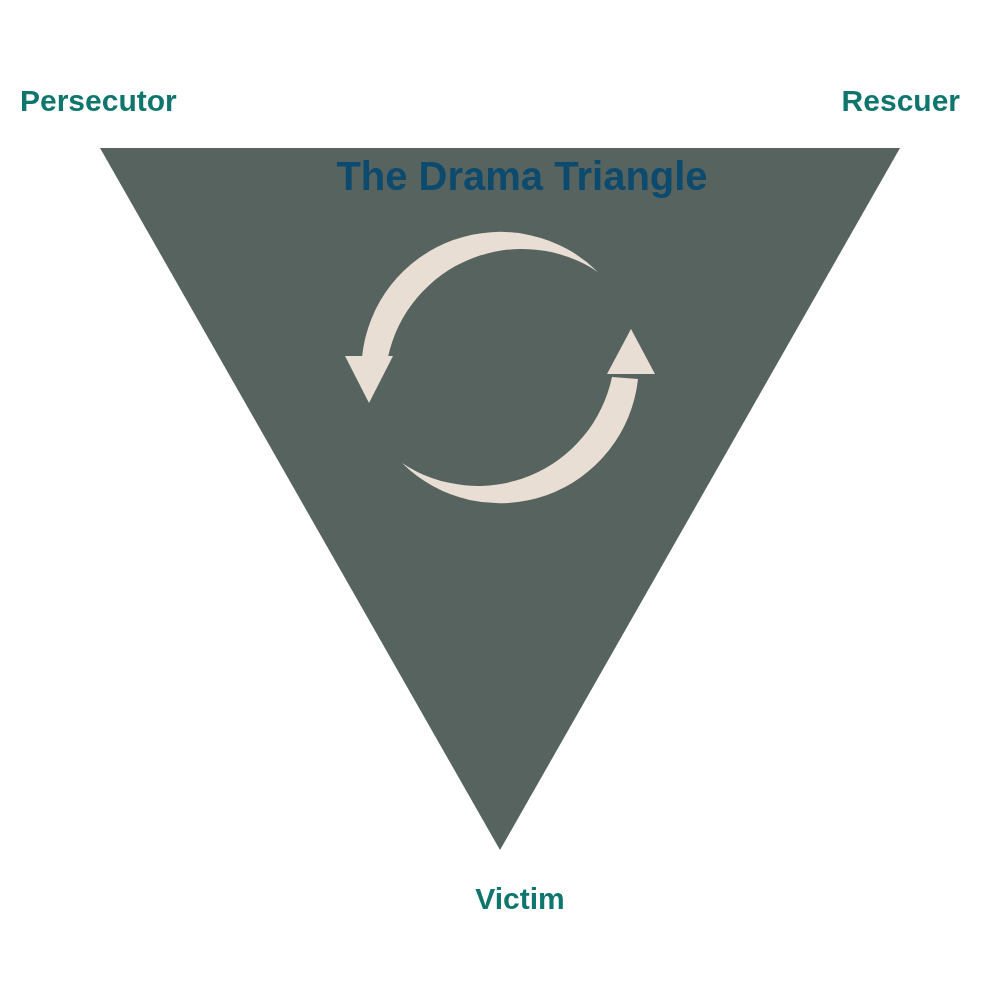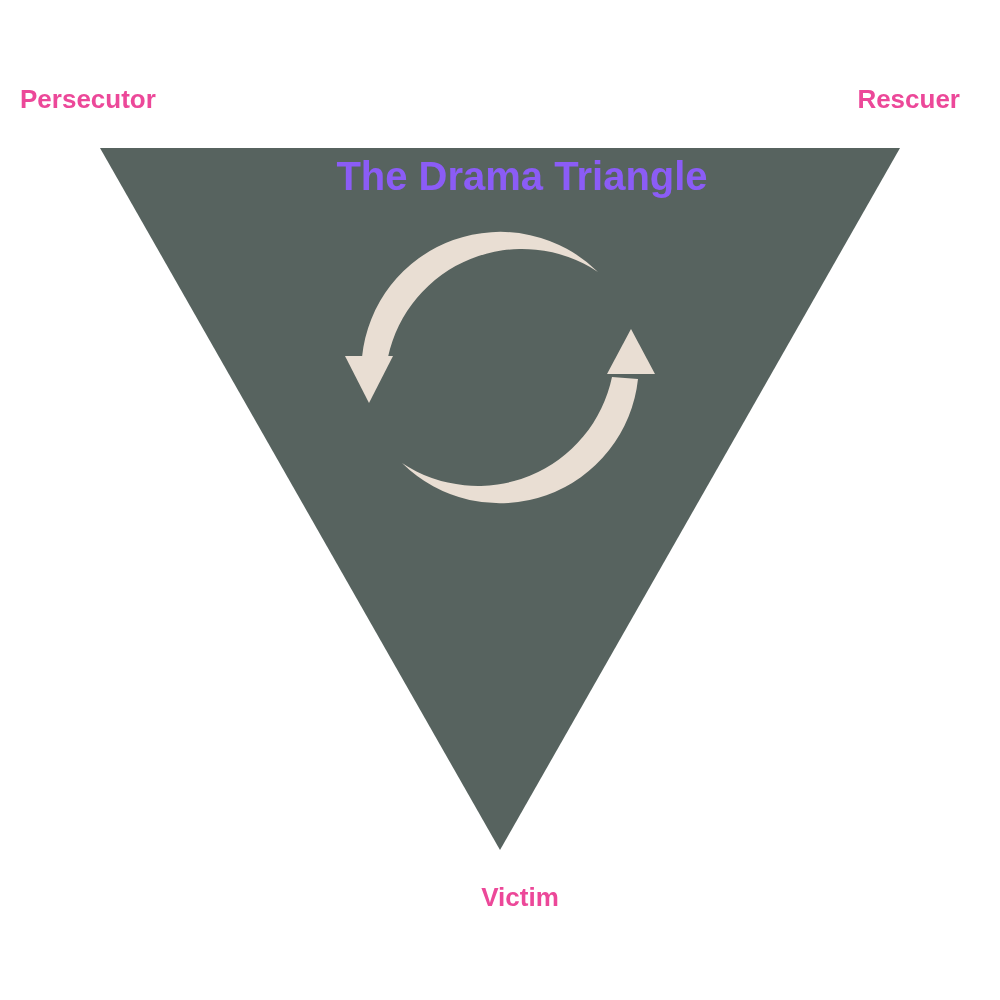--- a/index.html
+++ b/index.html
@@ -17,23 +17,23 @@
   }
   .diagram-svg {
     position: absolute;
     left: 0;
     top: 0;
     width: 1000px;
     height: 1000px;
   }
   .role-label {
     position: absolute;
-    font-size: 26px;
+    font-size: 30px;
     font-weight: 700;
-    color: #ec4899;
+    color: #0f766e;
     line-height: 1;
     letter-spacing: 0px;
     white-space: nowrap;
   }
   .role-persecutor {
     left: 20px;
     top: 86px;
   }
   .role-rescuer {
     right: 40px;
@@ -48,21 +48,21 @@
     padding-left: 40px;
   }
   .diagram-title {
     position: absolute;
     left: 0;
     right: 0;
     top: 156px;
     text-align: center;
     font-size: 40px;
     font-weight: 700;
-    color: #8b5cf6;
+    color: #0c4a6e;
     line-height: 1;
     white-space: nowrap;
     margin-left: 44px;
   }
 </style>
 </head>
 <body>
 
 <div class="canvas">
 

